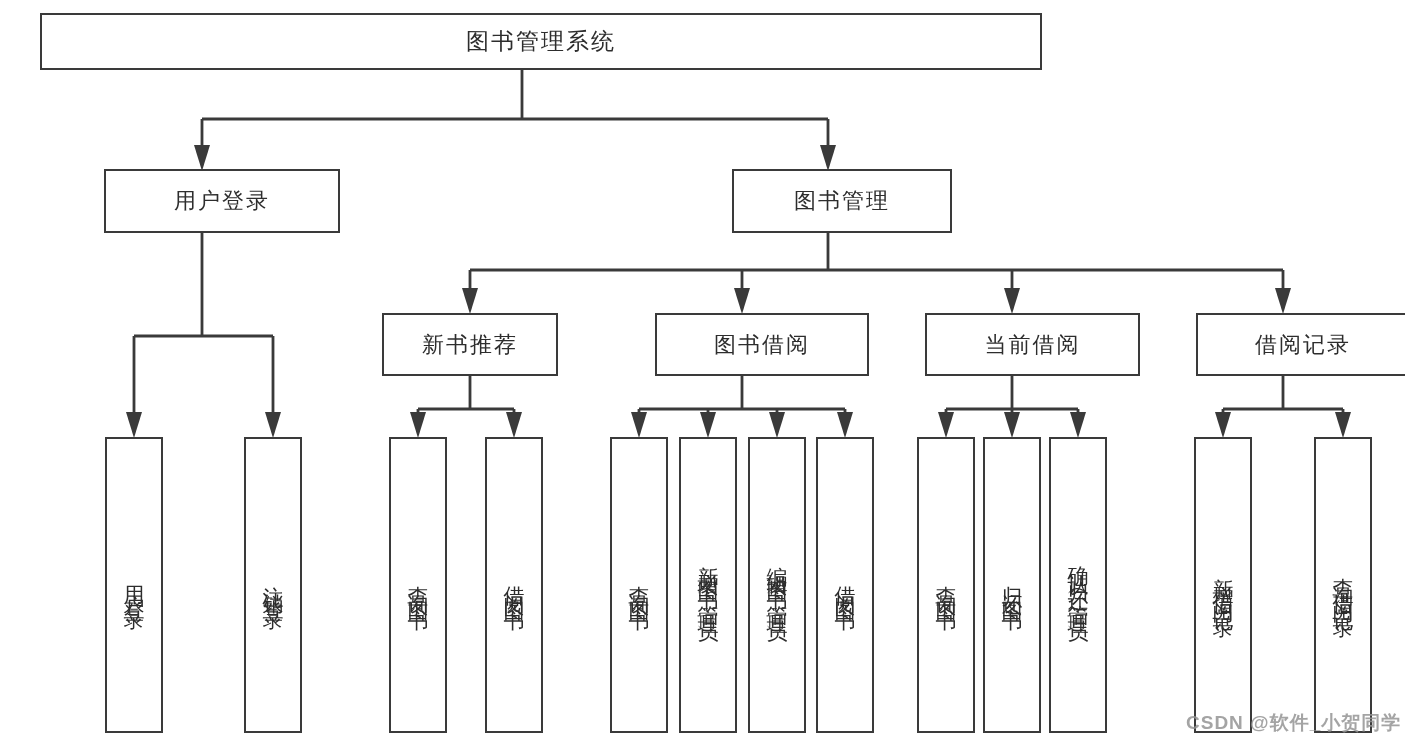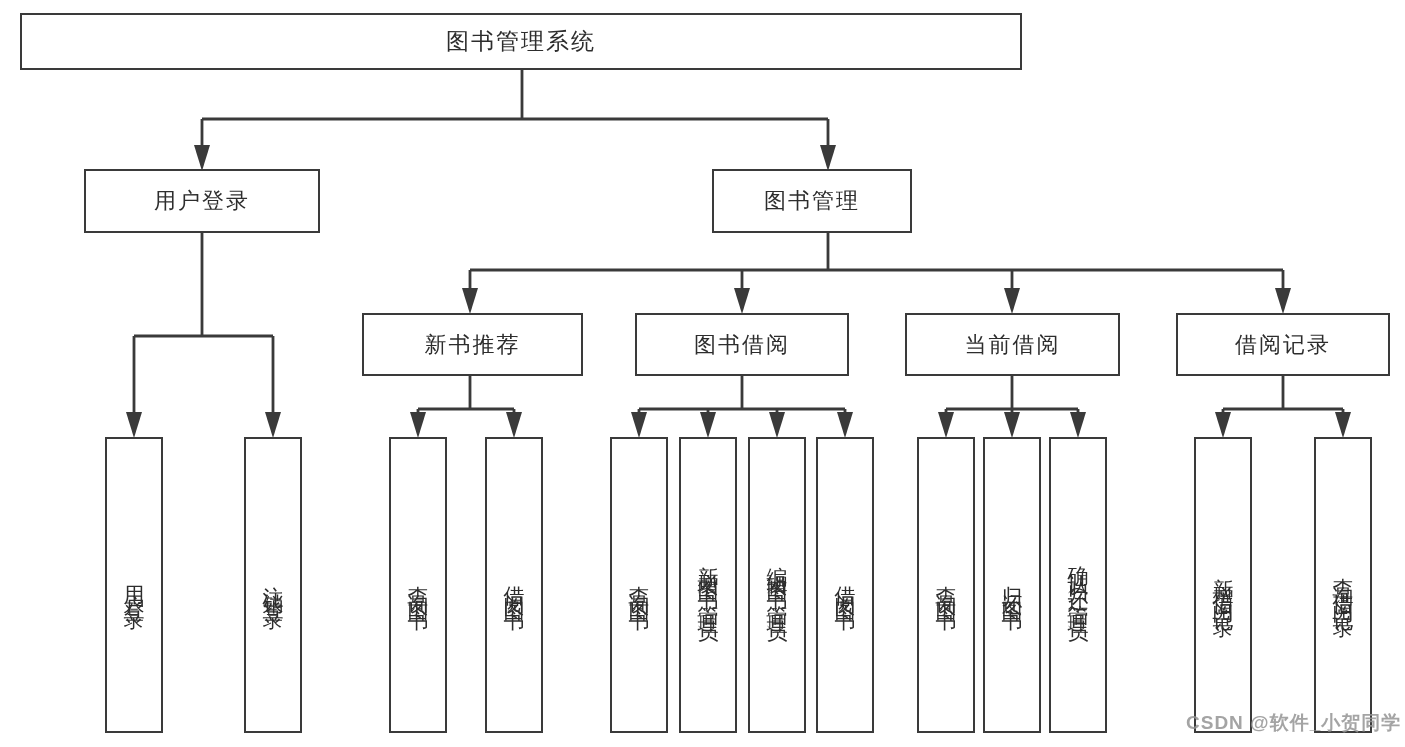--- a/index.html
+++ b/index.html
@@ -6,21 +6,21 @@
   .stage{
     position:relative;width:1405px;height:747px;background:#ffffff;
     font-family:"Liberation Sans","DejaVu Sans",sans-serif;color:#2d2d2d;overflow:hidden;
   }
   svg.wires{position:absolute;left:0;top:0;z-index:0;}
   .box{
     position:absolute;background:#ffffff;border:2.5px solid #3a3a3a;
     display:flex;align-items:center;justify-content:center;
     box-sizing:border-box;z-index:1;text-align:center;
   }
-  .box.h{font-size:22px;letter-spacing:2px;}
+  .box.h{font-size:22px;letter-spacing:2px;margin-left:20px;}
   .box.h.root{font-size:23px;}
   .box.v{
     writing-mode:vertical-rl;text-orientation:mixed;
     font-size:21px;letter-spacing:8px;line-height:1.05;
   }
   .watermark{
     position:absolute;left:1186px;top:710px;z-index:5;white-space:nowrap;
     font-size:19px;letter-spacing:1px;color:rgba(148,148,148,0.85);font-weight:bold;
   }
 </style>
@@ -58,23 +58,23 @@
       <polygon points="1004,412 1020,412 1012,438"></polygon>
       <polygon points="1070,412 1086,412 1078,438"></polygon>
       <polygon points="1215,412 1231,412 1223,438"></polygon>
       <polygon points="1335,412 1351,412 1343,438"></polygon>
     </g>
   </svg>
 
   <div class="box h root" style="left:20px;top:13px;width:1002px;height:57px;">图书管理系统</div>
 
   <div class="box h" style="left:84px;top:169px;width:236px;height:64px;">用户登录</div>
-  <div class="box h" style="left:712px;top:169px;width:200px;height:64px;">图书管理</div>
+  <div class="box h" style="left:712px;top:169px;width:220px;height:64px;">图书管理</div>
 
-  <div class="box h" style="left:362px;top:313px;width:221px;height:63px;">新书推荐</div>
+  <div class="box h" style="left:362px;top:313px;width:176px;height:63px;">新书推荐</div>
   <div class="box h" style="left:635px;top:313px;width:214px;height:63px;">图书借阅</div>
   <div class="box h" style="left:905px;top:313px;width:215px;height:63px;">当前借阅</div>
   <div class="box h" style="left:1176px;top:313px;width:214px;height:63px;">借阅记录</div>
 
   <div class="box v" style="left:105px;top:437px;width:58px;height:296px;">用户登录</div>
   <div class="box v" style="left:244px;top:437px;width:58px;height:296px;">注销登录</div>
 
   <div class="box v" style="left:389px;top:437px;width:58px;height:296px;">查询图书</div>
   <div class="box v" style="left:485px;top:437px;width:58px;height:296px;">借阅图书</div>
 

